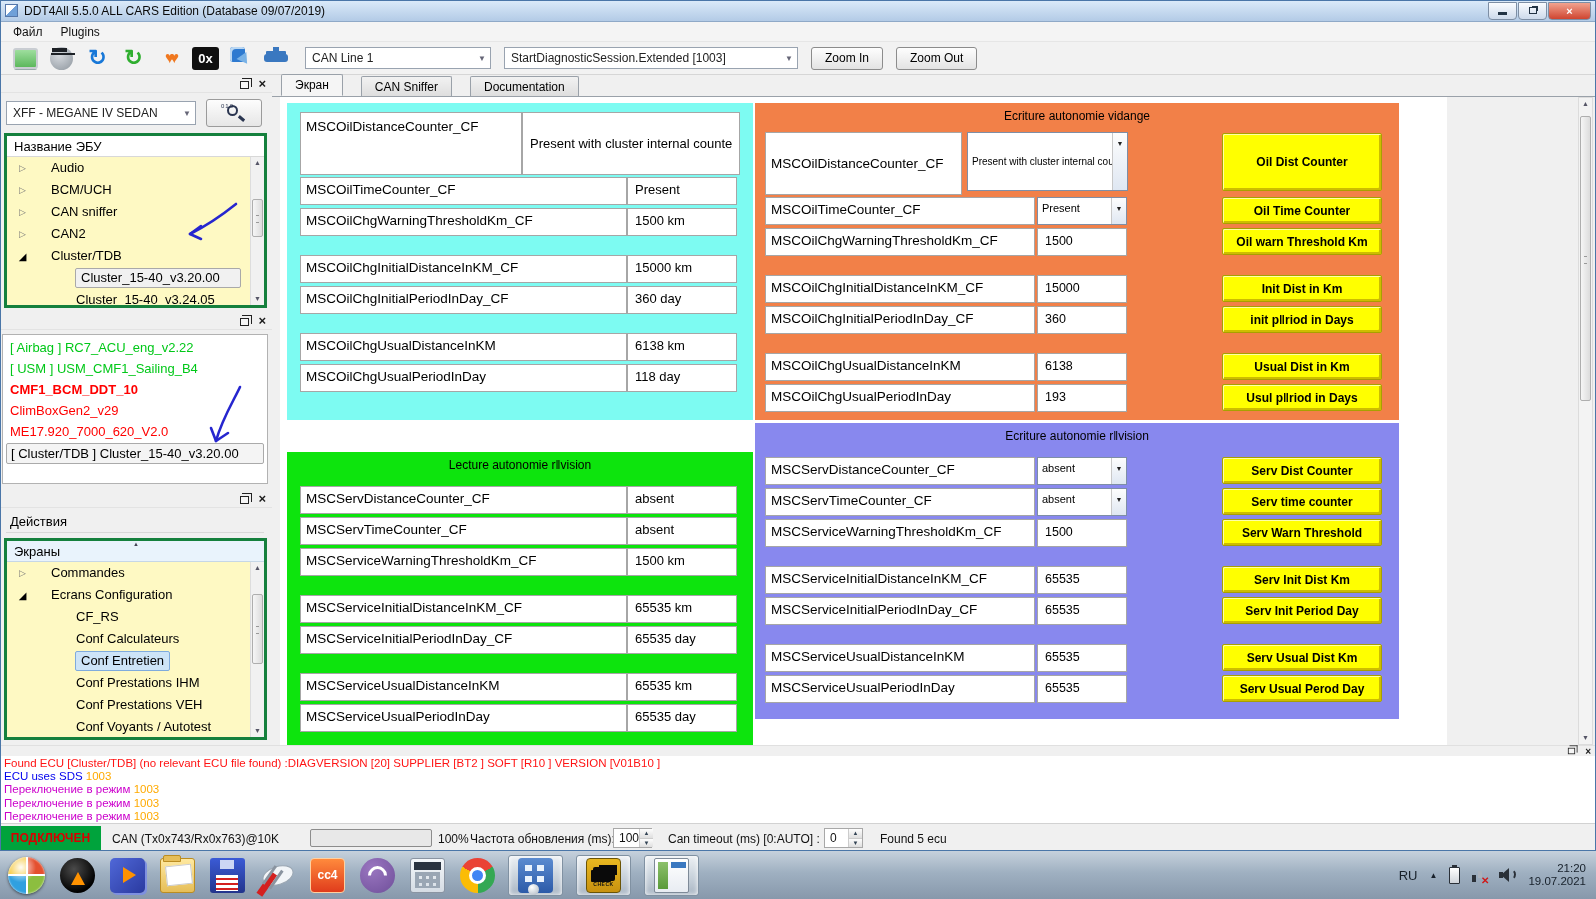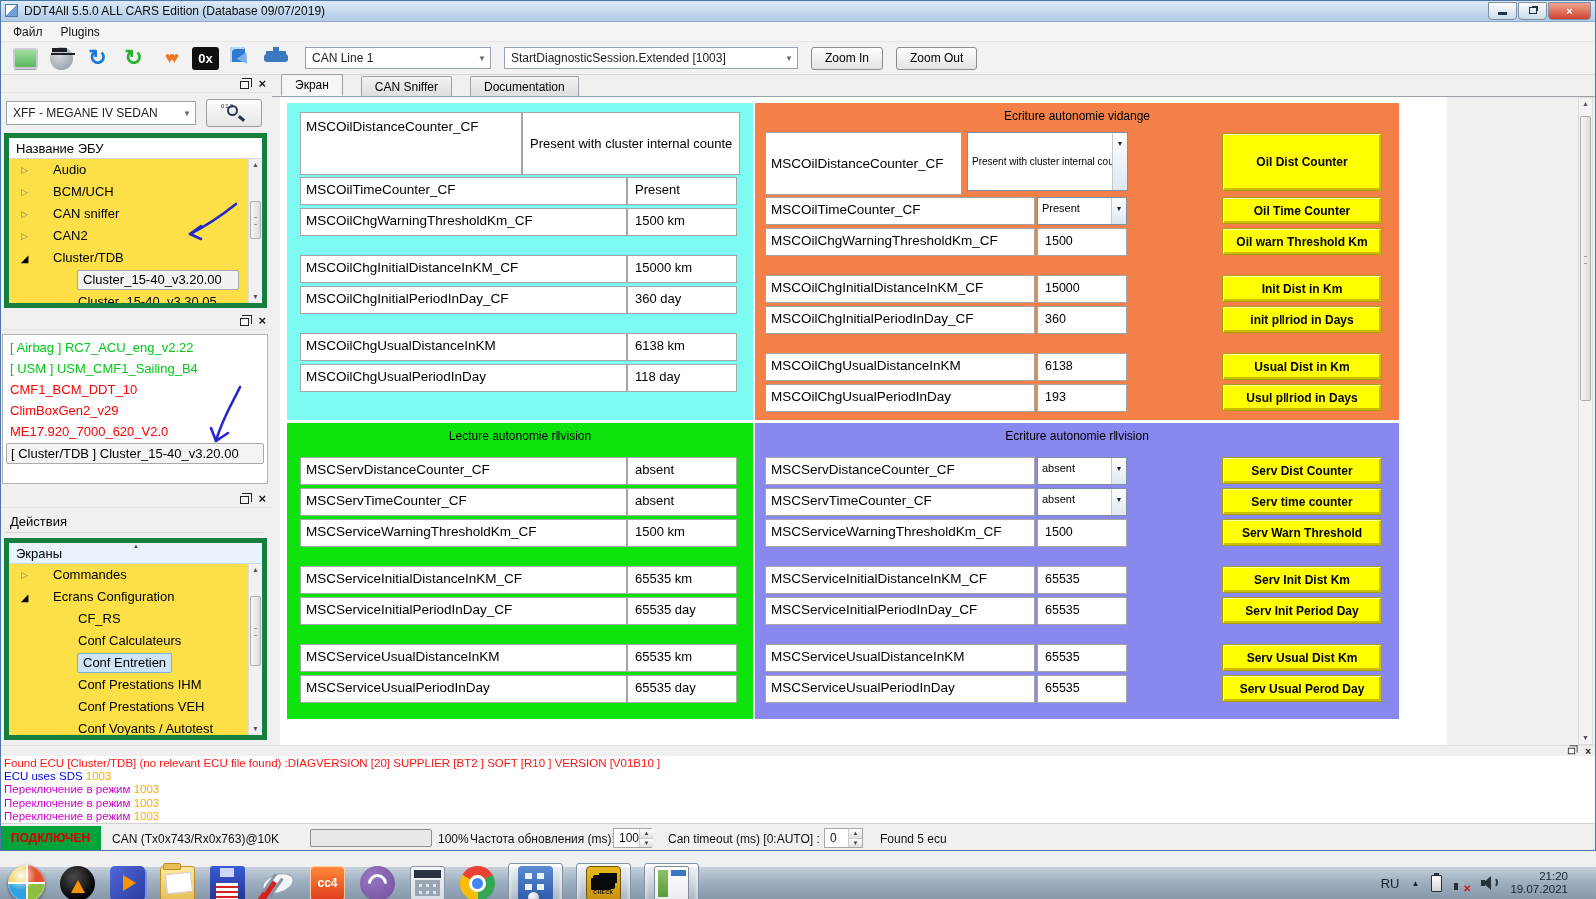--- a/index.html
+++ b/index.html
@@ -49,21 +49,21 @@
 .dock-head{height:18px;position:relative;border-bottom:1px solid #e3e3e3}
 .dock-float{width:9px;height:8px;border:1px solid #222;position:absolute;right:23px;top:6px;background:#f6f6f6}
 .dock-float::before{content:"";position:absolute;right:-4px;top:-4px;width:9px;height:8px;border:1px solid #222;border-left:none;border-bottom:none}
 .dock-close{position:absolute;right:6px;top:1px;font-size:13px;font-weight:bold;color:#1a1a1a;line-height:16px}
 #veh-row{position:absolute;left:6px;top:26px;right:8px;display:flex;gap:10px}
 #combo-vehicle{width:190px;height:24px}
 #search-btn{width:56px;height:28px;margin-top:-2px;border:1px solid #9b9b9b;border-radius:3px;background:linear-gradient(#fdfdfd,#e6e6e6);position:relative}
 .mag{position:absolute;left:20px;top:5px;width:11px;height:11px;border:2px solid #2a3550;border-radius:50%}
 .mag::after{content:"";position:absolute;left:9px;top:10px;width:7px;height:3px;background:#2a3550;transform:rotate(40deg)}
 .magtxt{position:absolute;left:14px;top:3px;font-size:6px;color:#2a3550;letter-spacing:1px}
-.tree{position:absolute;background:#fde047;border:5px solid #15803d}
+.tree{position:absolute;background:#fef9c3;border:3px solid #15803d}
 #treeA{left:4px;right:5px;top:58px;bottom:4px}
 #treeC{left:4px;right:5px;top:48px;bottom:5px}
 .tree-head{height:21px;border-bottom:1px solid #d8d8d8;font-size:13px;padding:3px 0 0 7px;position:relative;background:#fff}
 #treeC .tree-head{background:#e9f3fc;border-bottom:1px solid #c6d7e6}
 .sortmark{position:absolute;left:49%;top:0;font-size:6px;color:#445}
 .tree-body{position:absolute;top:21px;left:0;right:14px;bottom:0;overflow:hidden}
 .trow{height:22px;display:flex;align-items:center;font-size:13px;position:relative;white-space:nowrap}
 .texp{width:13px;margin-left:9px;font-size:9px;color:#777;text-align:center;flex:0 0 auto}
 .texp.exp{color:#000;font-size:10px}
 .tlabel{margin-left:21px;padding:1px 5px 2px 1px}
@@ -136,21 +136,21 @@
 #spin-freq{left:613px}
 #spin-timeout{left:824px}
 .spin .sv{flex:1;font-size:12px;padding:2px 0 0 5px}
 .spin .sb{width:14px;border-left:1px solid #ccc;display:flex;flex-direction:column;flex:0 0 auto}
 .spin .sb span{flex:1;font-size:6px;line-height:8px;text-align:center;background:linear-gradient(#fdfdfd,#dfdfdf);color:#345}
 .spin .sb span:first-child{border-bottom:1px solid #ccc}
 #timeout-label{left:668px;top:8px}
 #found-ecu{left:880px;top:8px}
 
 
-#taskbar{position:absolute;bottom:0;left:0;right:0;height:32px;background:linear-gradient(#c6d1dc,#9fb0c1 45%,#8success798ab);background:linear-gradient(#c6d1dc,#9fb0c1 45%,#8798ab);display:flex;align-items:center;gap:13px;padding-left:8px}
+#taskbar{position:absolute;bottom:0;left:0;right:0;height:48px;background:linear-gradient(#c6d1dc,#9fb0c1 45%,#8success798ab);background:linear-gradient(#c6d1dc,#9fb0c1 45%,#8798ab);display:flex;align-items:center;gap:13px;padding-left:8px}
 .ticon{width:35px;height:35px;position:relative;flex:0 0 auto;display:flex;align-items:center;justify-content:center}
 .tb-active{border:1px solid #8091a2;border-radius:3px;background:linear-gradient(rgba(255,255,255,.7),rgba(255,255,255,.25));box-shadow:inset 0 0 5px #fff;padding:2px 9px;display:flex;align-items:center;flex:0 0 auto;margin-left:-2px}
 .i-start{width:37px;height:37px;border-radius:50%;background:radial-gradient(circle at 35% 28%,rgba(255,255,255,.95),rgba(255,255,255,0) 42%),linear-gradient(#fff,#fff) 50% 50%/100% 2px no-repeat,linear-gradient(#fff,#fff) 50% 50%/2px 100% no-repeat,conic-gradient(#e4502f 0 90deg,#8cbe3f 0 180deg,#30a0e0 0 270deg,#f5c52e 0 360deg);box-shadow:0 1px 3px rgba(0,0,0,.55),inset 0 0 2px #fff}
 .i-aimp{border-radius:50%;background:radial-gradient(circle at 40% 32%,#4a4a4a,#000 72%)}
 .i-aimp::after{content:"";position:absolute;left:11px;top:9px;border:7px solid transparent;border-bottom:13px solid #ff9200;transform:translateY(-2px)}
 .i-media{border-radius:5px;background:linear-gradient(135deg,#5068d8,#2a3aa0);box-shadow:2px 2px 0 #7e90e0}
 .i-media::after{content:"";position:absolute;left:13px;top:9px;border:8px solid transparent;border-left:13px solid #ff9200}
 .i-folder{background:linear-gradient(#ffe9a0,#e6be58);border:1px solid #bb8d22;border-radius:3px}
 .i-folder::before{content:"";position:absolute;left:2px;top:-4px;width:16px;height:5px;background:#e6be58;border:1px solid #bb8d22;border-radius:2px 2px 0 0}
 .i-folder::after{content:"";position:absolute;left:5px;top:6px;width:24px;height:18px;background:#fff;border:1px solid #c8c8c8;transform:rotate(-6deg)}
@@ -171,21 +171,21 @@
 .i-chrome::after{content:"";position:absolute;inset:9px;background:#4285f4;border:3px solid #fff;border-radius:50%}
 .i-devices{background:linear-gradient(#5b8bd0,#2c5aa8);border-radius:4px}
 .i-devices::before{content:"";position:absolute;left:7px;top:7px;width:7px;height:6px;background:#eaf2fc;box-shadow:12px 0 0 #eaf2fc,0 11px 0 #eaf2fc,12px 11px 0 #eaf2fc}
 .i-devices::after{content:"";position:absolute;left:10px;bottom:-2px;width:11px;height:11px;border-radius:50%;background:radial-gradient(circle at 35% 30%,#fff,#aab4c0)}
 .i-obd{background:linear-gradient(#e8b820,#c89210);border-radius:4px;border:1px solid #6b5406;flex-direction:column}
 .i-obd::before{content:"";width:22px;height:14px;background:#0a0a0a;border-radius:2px;box-shadow:-3px 2px 0 -1px #0a0a0a,4px -4px 0 -2px #0a0a0a;margin-top:3px}
 .i-obd .ilabel{color:#111;font-size:5px;font-weight:bold;letter-spacing:.5px}
 .i-window{background:linear-gradient(#ffffff,#e8ecf2);border:1px solid #7e8a98;border-radius:2px}
 .i-window::before{content:"";position:absolute;left:3px;top:3px;width:10px;height:27px;background:linear-gradient(#8cc06a,#5a9a3a)}
 .i-window::after{content:"";position:absolute;left:16px;top:3px;width:15px;height:6px;background:#3a78c0}
-#tray{margin-left:auto;display:flex;align-items:center;gap:12px;padding-right:28px;color:#17202a}
+#tray{margin-left:auto;display:flex;align-items:center;gap:12px;padding-right:10px;color:#17202a}
 #tray-lang{font-size:13px}
 #tray-caret{font-size:8px}
 .batt{width:11px;height:17px;border:1px solid #2a3038;border-radius:1px;background:linear-gradient(#fff,#cfd4da);position:relative}
 .batt::before{content:"";position:absolute;left:2px;top:-3px;width:5px;height:2px;background:#2a3038}
 .net{width:15px;height:15px;position:relative}
 .net::before{content:"";position:absolute;left:0;bottom:1px;width:4px;height:7px;background:#2a3038;box-shadow:6px -4px 0 #aab2bc}
 .net::after{content:"✕";position:absolute;right:-2px;bottom:-3px;color:#d01818;font-size:10px;font-weight:bold}
 .spk{position:relative;width:17px;height:16px}
 .spk::before{content:"";position:absolute;left:0;top:5px;width:4px;height:6px;background:#2a3038}
 .spk::after{content:"";position:absolute;left:2px;top:1px;border:7px solid transparent;border-right:8px solid #2a3038;border-left:none}
@@ -278,40 +278,40 @@
           <span class="tlabel">CAN2</span>
         </div>
         <div class="trow">
           <span class="texp exp">◢</span>
           <span class="tlabel">Cluster/TDB</span>
         </div>
         <div class="trow lvl1 selbox">
           <span class="tlabel">Cluster_15-40_v3.20.00</span>
         </div>
         <div class="trow lvl1">
-          <span class="tlabel">Cluster_15-40_v3.30.05</span>
+          <span class="tlabel">Cluster_15-40_v3.24.05</span>
         </div>
       </div>
     <div class="vscroll">
       <span class="vs-up">▲</span>
       <span class="vs-thumb" style="top:42px;height:38px"></span>
       <span class="vs-dn">▼</span>
     </div>
   </div>
 </div>
 
 <div class="dockpanel" id="panelB">
   <div class="dock-head">
     <span class="dock-float"></span>
     <span class="dock-close">×</span>
   </div>
   <div id="ecu-list">
       <div class="eitem" style="color: rgb(0, 200, 24);">[ Airbag ] RC7_ACU_eng_v2.22</div>
       <div class="eitem" style="color: rgb(0, 200, 24);">[ USM ] USM_CMF1_Sailing_B4</div>
-      <div class="eitem" style="color: rgb(255, 0, 0);">CMF1_BCM_DDT_10</div>
+      <div class="eitem" style="color: rgb(255, 0, 0); font-weight: bold;">CMF1_BCM_DDT_10</div>
       <div class="eitem" style="color: rgb(255, 0, 0);">ClimBoxGen2_v29</div>
       <div class="eitem" style="color: rgb(255, 0, 0);">ME17.920_7000_620_V2.0</div>
       <div class="eitem selected" style="color: rgb(0, 0, 0);">[ Cluster/TDB ] Cluster_15-40_v3.20.00</div>
     </div>
 </div>
 
 <div class="dockpanel" id="panelC">
   <div class="dock-head">
     <span class="dock-float"></span>
     <span class="dock-close">×</span>
@@ -444,21 +444,21 @@
           <div class="wctl winput">6138</div>
           <button class="ybtn">Usual Dist in Km</button>
         </div>
         <div class="prow">
           <div class="plabel">MSCOilChgUsualPeriodInDay</div>
           <div class="wctl winput">193</div>
           <button class="ybtn">Usul p‖riod in Days</button>
         </div>
       </div>
     </div>
-  <div class="qpanel read" id="q-read-serv" style="background: rgb(13, 228, 13);">
+  <div class="qpanel read" id="q-read-serv" style="background: rgb(13, 228, 13); margin-top: 29px;">
       <div class="q-title">Lecture autonomie r‖vision</div>
       <div class="qrows">
         <div class="prow">
           <div class="plabel">MSCServDistanceCounter_CF</div>
           <div class="pvalue">absent</div>
         </div>
         <div class="prow">
           <div class="plabel">MSCServTimeCounter_CF</div>
           <div class="pvalue">absent</div>
         </div>

